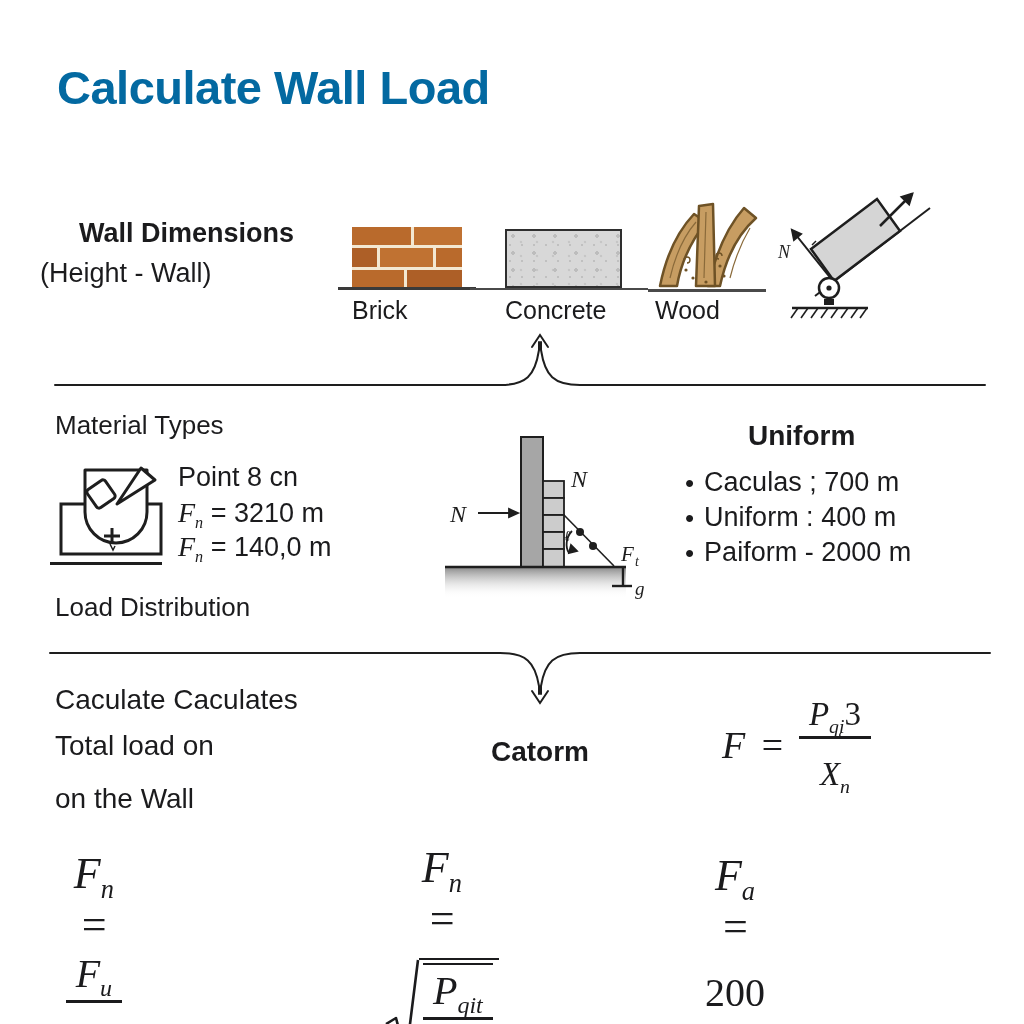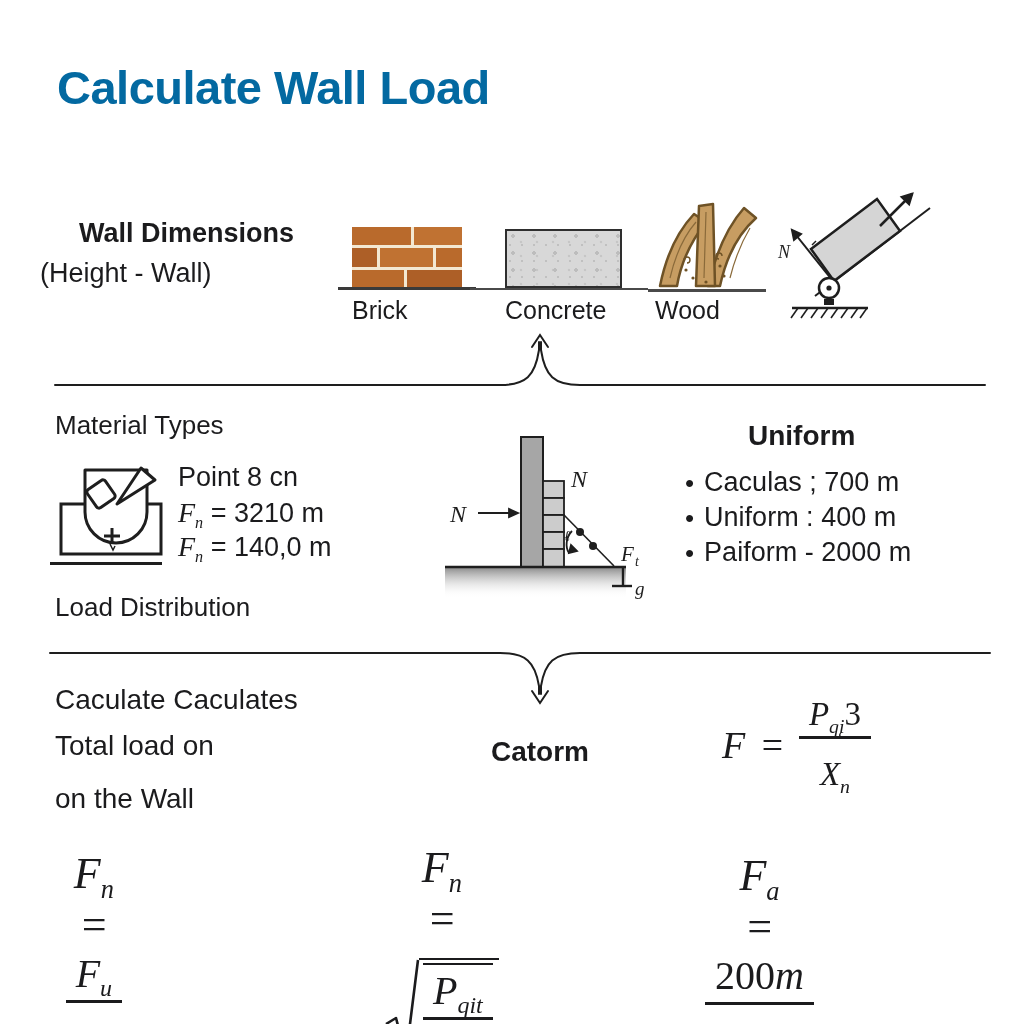--- a/index.html
+++ b/index.html
@@ -281,16 +281,15 @@
         <span class="den"><span>U</span><sub class="msub">gt</sub></span>
       </span>
     </span>
   </span>
 </div>
 
 <div class="abs formula f-big" style="left:705px;top:850px;">
   <span><span>F</span><sub class="msub">a</sub></span>
   <span class="eq">=</span>
   <span class="frac">
-    <span class="num"><span class="up">200</span><span>m</span></span>
     <span class="den up">200</span>
   </span>
 </div>
 
 </body></html>

